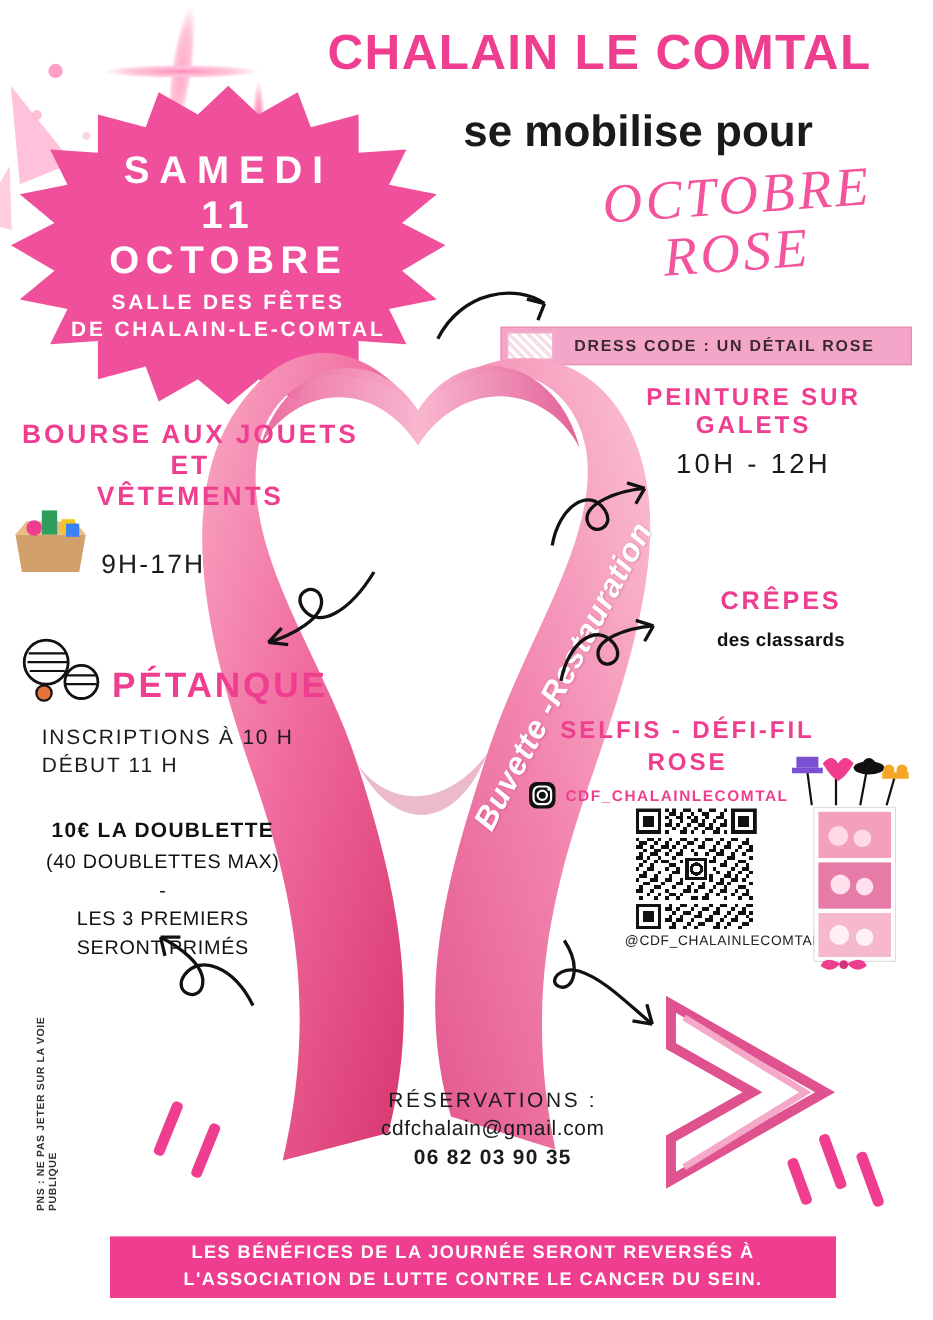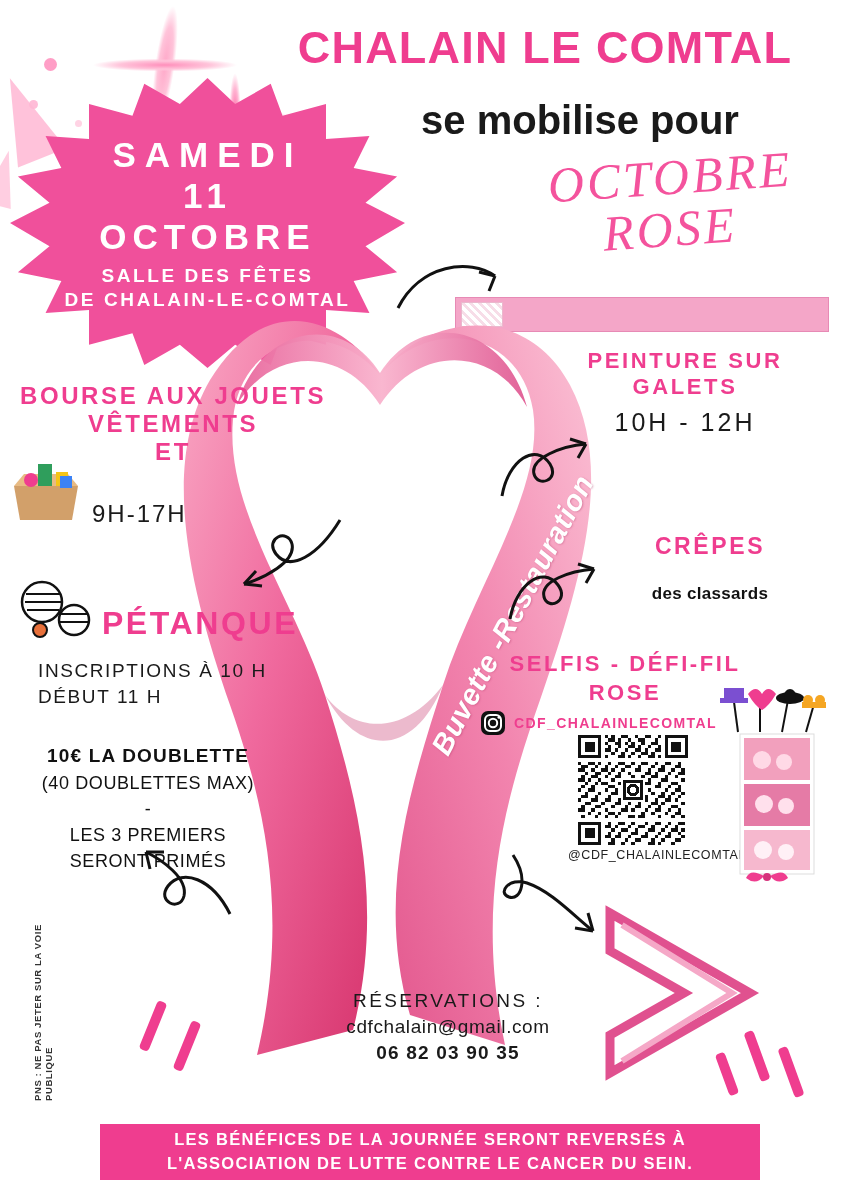--- a/index.html
+++ b/index.html
@@ -119,21 +119,21 @@
   .doublette{position:absolute;left:18px;top:742px;width:260px;text-align:center;line-height:1.45;}
   .doublette .strong{font-size:19px;font-weight:700;letter-spacing:1.2px;}
   .doublette .reg{font-size:18px;letter-spacing:.6px;}
 
   .peinture{position:absolute;left:540px;top:348px;width:290px;text-align:center;}
   .peinture .l{font-size:22px;}
   .peinture-h{font-size:25px;letter-spacing:3px;color:#1a1a1a;line-height:1.3;margin-top:6px;}
 
   .crepes{position:absolute;left:600px;top:533px;width:220px;text-align:center;}
   .crepes .l{font-size:23px;}
-  .crepes .sub{font-size:17px;font-weight:700;color:#111;margin-top:24px;letter-spacing:.3px;}
+  .crepes .sub{font-size:17px;font-weight:700;color:#111;margin-top:12px;letter-spacing:.3px;}
 
   .selfis{position:absolute;left:490px;top:650px;width:270px;text-align:center;}
   .selfis .l{font-size:22px;line-height:1.3;}
 
   .insta{position:absolute;left:480px;top:710px;width:265px;display:flex;align-items:center;gap:8px;}
   .insta .handle{font-size:14px;font-weight:700;letter-spacing:1.4px;color:#ef3d8f;}
 
   .qr{position:absolute;left:578px;top:735px;width:110px;height:110px;}
   .qr-caption{position:absolute;left:568px;top:848px;width:150px;text-align:center;font-size:12.5px;letter-spacing:.6px;color:#222;}
 
@@ -196,20 +196,21 @@
   <div class="burst-text">
     <div class="burst-l1">SAMEDI</div>
     <div class="burst-l2">11</div>
     <div class="burst-l3">OCTOBRE</div>
     <div class="burst-l4">SALLE DES FÊTES</div>
     <div class="burst-l4">DE CHALAIN-LE-COMTAL</div>
   </div>
 
   <div class="dress">
     <div class="swatch"></div>
+    <div class="dtext">DRESS CODE : UN DÉTAIL ROSE</div>
   </div>
 
   <div class="ribbon-wrap">
     <svg width="430" height="830" viewBox="0 0 430 830" xmlns="http://www.w3.org/2000/svg">
       <defs>
         <linearGradient id="gL" x1="0" y1="0" x2="1" y2="1">
           <stop offset="0%" stop-color="#f9a8c4"></stop>
           <stop offset="45%" stop-color="#f06a9e"></stop>
           <stop offset="100%" stop-color="#d6336c"></stop>
         </linearGradient>
@@ -282,22 +283,22 @@
       <circle cx="24" cy="24" r="20" fill="#fff" stroke="#111" stroke-width="2.5"></circle>
       <path d="M8,16 L42,16 M7,24 L43,24 M9,32 L41,32" stroke="#111" stroke-width="2"></path>
       <circle cx="56" cy="42" r="15" fill="#fff" stroke="#111" stroke-width="2.5"></circle>
       <path d="M43,36 L69,36 M42,44 L70,44" stroke="#111" stroke-width="2"></path>
       <circle cx="22" cy="52" r="7" fill="#e8703a" stroke="#111" stroke-width="2"></circle>
     </svg>
   </div>
 
   <div class="blk bourse">
     <div class="h-pink l">BOURSE AUX JOUETS</div>
+    <div class="h-pink l">ET</div>
     <div class="h-pink l">VÊTEMENTS</div>
-    <div class="h-pink l">ET</div>
   </div>
   <div class="bourse-hours">9H-17H</div>
 
   <div class="petanque h-pink">PÉTANQUE</div>
   <div class="petanque-info">
     <div>INSCRIPTIONS À 10 H</div>
     <div>DÉBUT 11 H</div>
   </div>
   <div class="doublette">
     <div class="strong">10€ LA DOUBLETTE</div>

